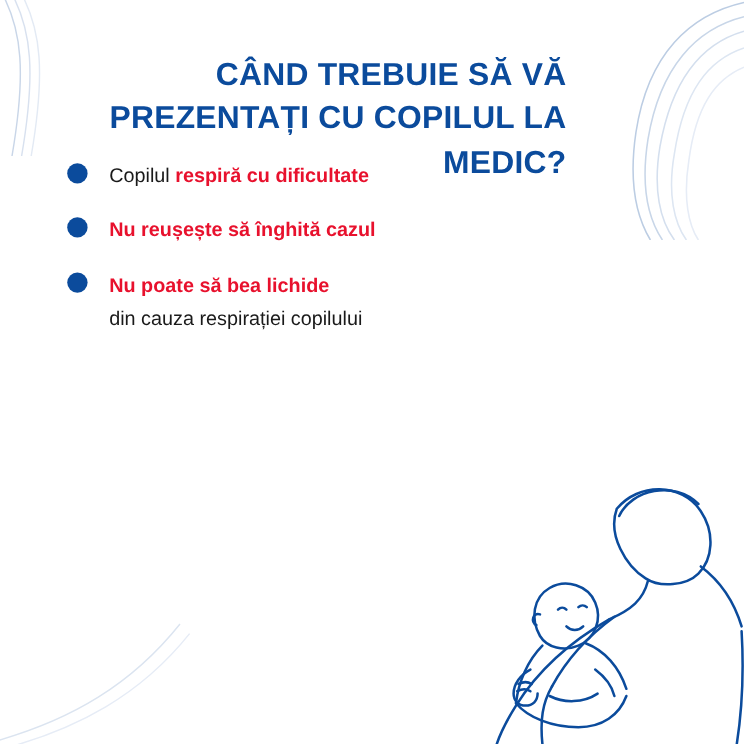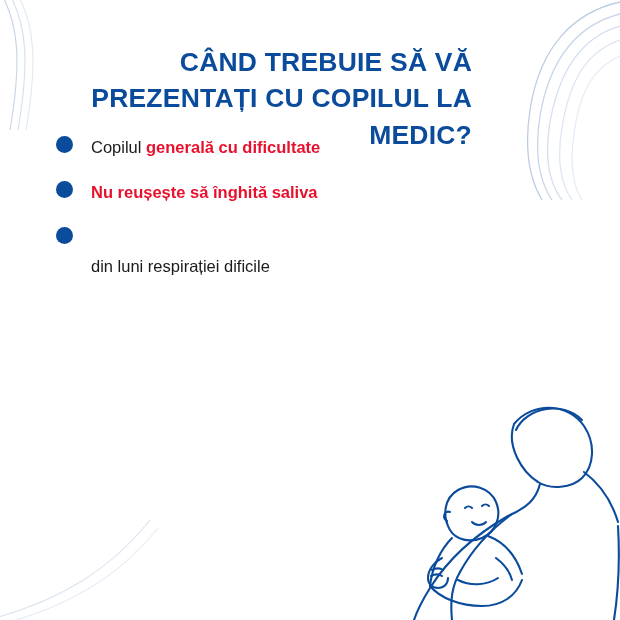--- a/index.html
+++ b/index.html
@@ -132,37 +132,37 @@
   </svg>
 
   <h1 class="title">CÂND TREBUIE SĂ VĂ PREZENTAȚI CU COPILUL LA MEDIC?</h1>
 
   <div class="list">
 
 
     <div class="item">
       <span class="bullet"></span>
       <span class="text">
-        <span class="dark">Copilul </span><span class="red">generală cu dificultate</span>
+        <span class="dark">Copilul </span><span class="red">respiră cu dificultate</span>
       </span>
     </div>
 
 
     <div class="item">
       <span class="bullet"></span>
       <span class="text">
-        <span class="red">Nu reușește să înghită saliva</span>
+        <span class="red">Nu reușește să înghită cazul</span>
       </span>
     </div>
 
     <div class="item">
       <span class="bullet"></span>
       <span class="text">
-        <br>
-        <span class="dark">din luni respirației dificile</span>
+        <span class="red">Nu poate să bea lichide</span><br>
+        <span class="dark">din cauza respirației copilului</span>
       </span>
     </div>
 
   </div>
 
   <svg class="baby" viewBox="0 0 320 240" preserveAspectRatio="none">
     <g fill="none" stroke="#0b4b9c" stroke-width="2.1" stroke-linecap="round" stroke-linejoin="round">
 
       <path d="M214,44 C232,22 268,22 284,46 C296,64 294,86 282,98 C272,108 250,110 238,102 C222,92 206,66 214,44 Z"></path>
 

